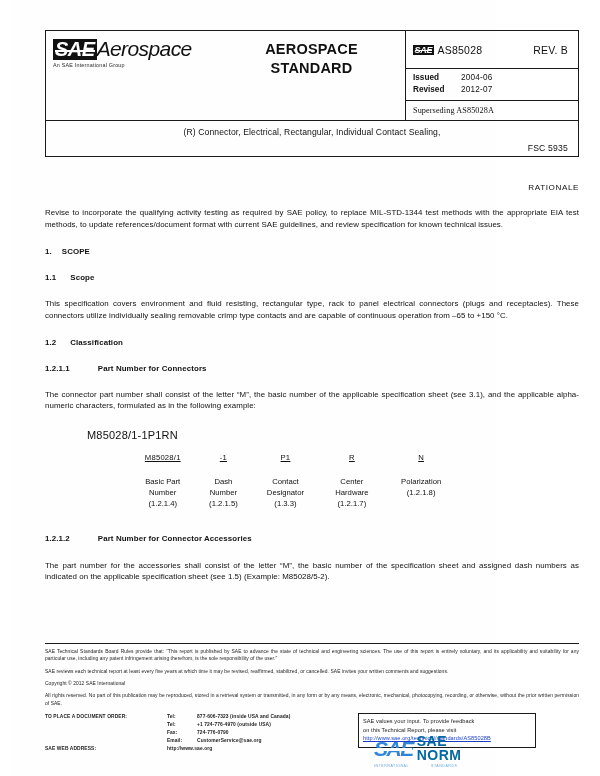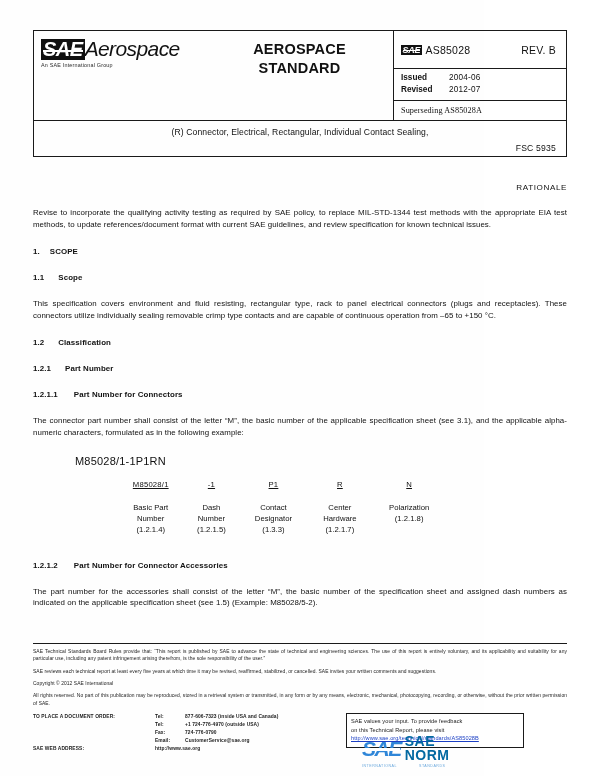--- a/index.html
+++ b/index.html
@@ -11,21 +11,21 @@
     width: 600px;
     height: 776px;
     position: relative;
     font-family: "Liberation Sans", sans-serif;
     color: #111;
     overflow: hidden;
   }
 
   .page {
     position: absolute;
-    left: 0; top: 0;
+    left: 12px; top: 0;
     width: 484px;
     height: 776px;
     background: #fefefe;
   }
 
   
   .hdr {
     position: absolute;
     left: 33px;
     top: 30px;
@@ -204,21 +204,21 @@
   }
   .sec {
     margin: 0 0 15px 0;
     letter-spacing: 0.1px;
     font-weight: bold;
   }
   .sec .n { display: inline-block; }
   .sec .t { margin-left: 10px; }
   .sec.lvl1 .t { margin-left: 14px; }
   .sec.lvl2 .t { margin-left: 14px; }
-  .sec.lvl3 .t { margin-left: 16px; }
+  .sec.lvl3 .t { margin-left: 28px; }
 
   
   .pn-example {
     margin: 0 0 4px 42px;
     font-size: 11px;
     letter-spacing: 0.2px;
   }
   .pn-table {
     margin: 10px 0 0 84px;
     width: 330px;
@@ -397,23 +397,20 @@
     <div class="sec lvl1">
       <span class="n">1.1</span><span class="t">Scope</span>
     </div>
 
     <p class="para">This specification covers environment and fluid resisting, rectangular type, rack to panel electrical connectors (plugs and receptacles). These connectors utilize individually sealing removable crimp type contacts and are capable of continuous operation from –65 to +150 °C.</p>
 
     <div class="sec lvl1">
       <span class="n">1.2</span><span class="t">Classification</span>
     </div>
 
-    <div class="sec lvl2">
-      <span class="n">1.2.1</span><span class="t">Part Number</span>
-    </div>
 
     <div class="sec lvl3">
       <span class="n">1.2.1.1</span><span class="t">Part Number for Connectors</span>
     </div>
 
     <p class="para">The connector part number shall consist of the letter “M”, the basic number of the applicable specification sheet (see 3.1), and the applicable alpha-numeric characters, formulated as in the following example:</p>
 
     <div class="pn-example">M85028/1-1P1RN</div>
 
     <table class="pn-table">

